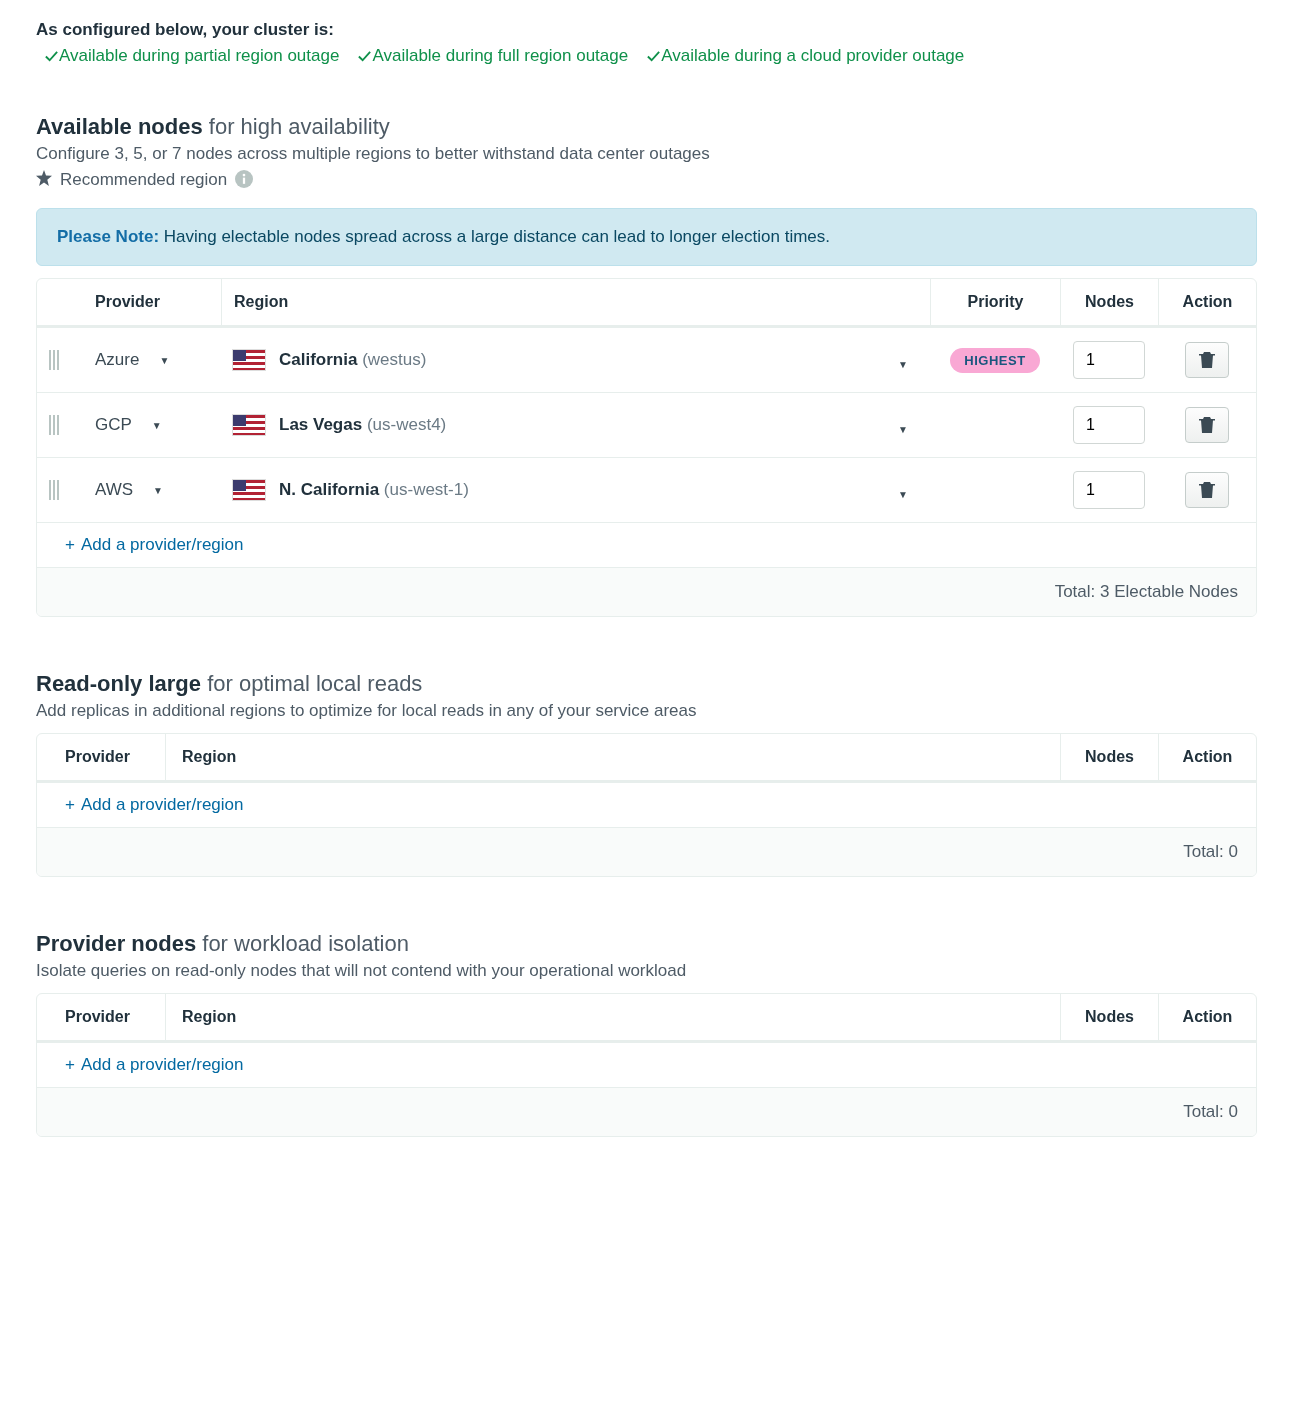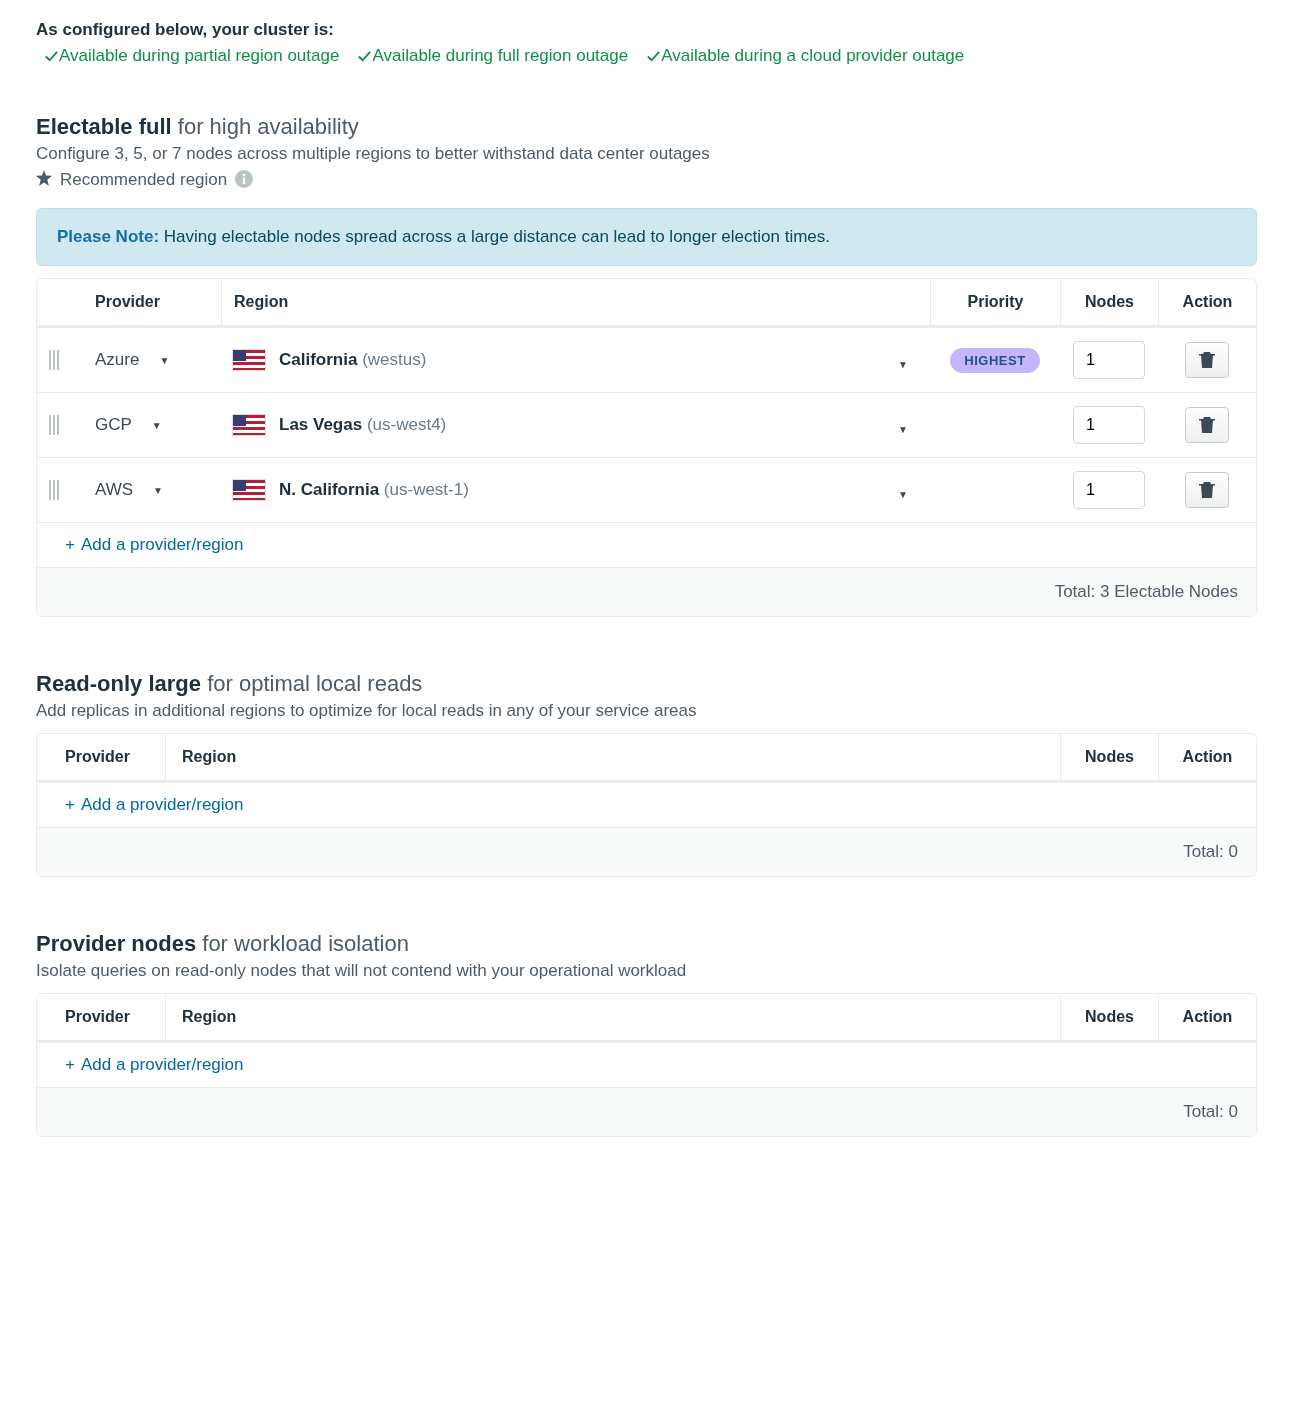--- a/index.html
+++ b/index.html
@@ -122,21 +122,21 @@
     .flag::before {
       content: '';
       position: absolute;
       top: 0; left: 0;
       width: 13px; height: 11px;
       background: #3C3B6E;
     }
 
     .priority-badge {
       display: inline-block;
-      background: #c4b5fd;
+      background: #f9a8d4;
       color: #1A567E;
       font-weight: 700;
       font-size: 13px;
       letter-spacing: 0.5px;
       border-radius: 14px;
       padding: 5px 14px;
     }
     .priority-cell { display: flex; justify-content: center; }
 
     .nodes-cell input {
@@ -226,21 +226,21 @@
   <span class="avail-item">
     <svg class="check-icon" viewBox="0 0 16 16">
         <path fill="none" stroke="currentColor" stroke-width="2" d="M2 8 L6 12 L14 3"></path>
       </svg>
     <span>Available during a cloud provider outage</span>
   </span>
 </div>
 
 
 <h2 class="section-title">
-  <span class="bold">Electable full</span><span class="light"> for high availability</span>
+  <span class="bold">Available nodes</span><span class="light"> for high availability</span>
 </h2>
 <div class="section-desc">Configure 3, 5, or 7 nodes across multiple regions to better withstand data center outages</div>
 <div class="section-desc with-icon">
   <svg width="16" height="16" class="star-icon" viewBox="0 0 16 16">
       <path fill="currentColor" d="M8 0l2 5.5 6 .3-4.7 3.9L12.9 16 8 12.6 3.1 16l1.6-6.3L0 5.8l6-.3z"></path>
     </svg>
   <span>Recommended region</span>
   <svg width="18" height="18" class="info-icon" viewBox="0 0 16 16">
       <circle cx="8" cy="8" r="8" fill="currentColor"></circle>
       <circle cx="8" cy="4.5" r="1.2" fill="#fff"></circle>

